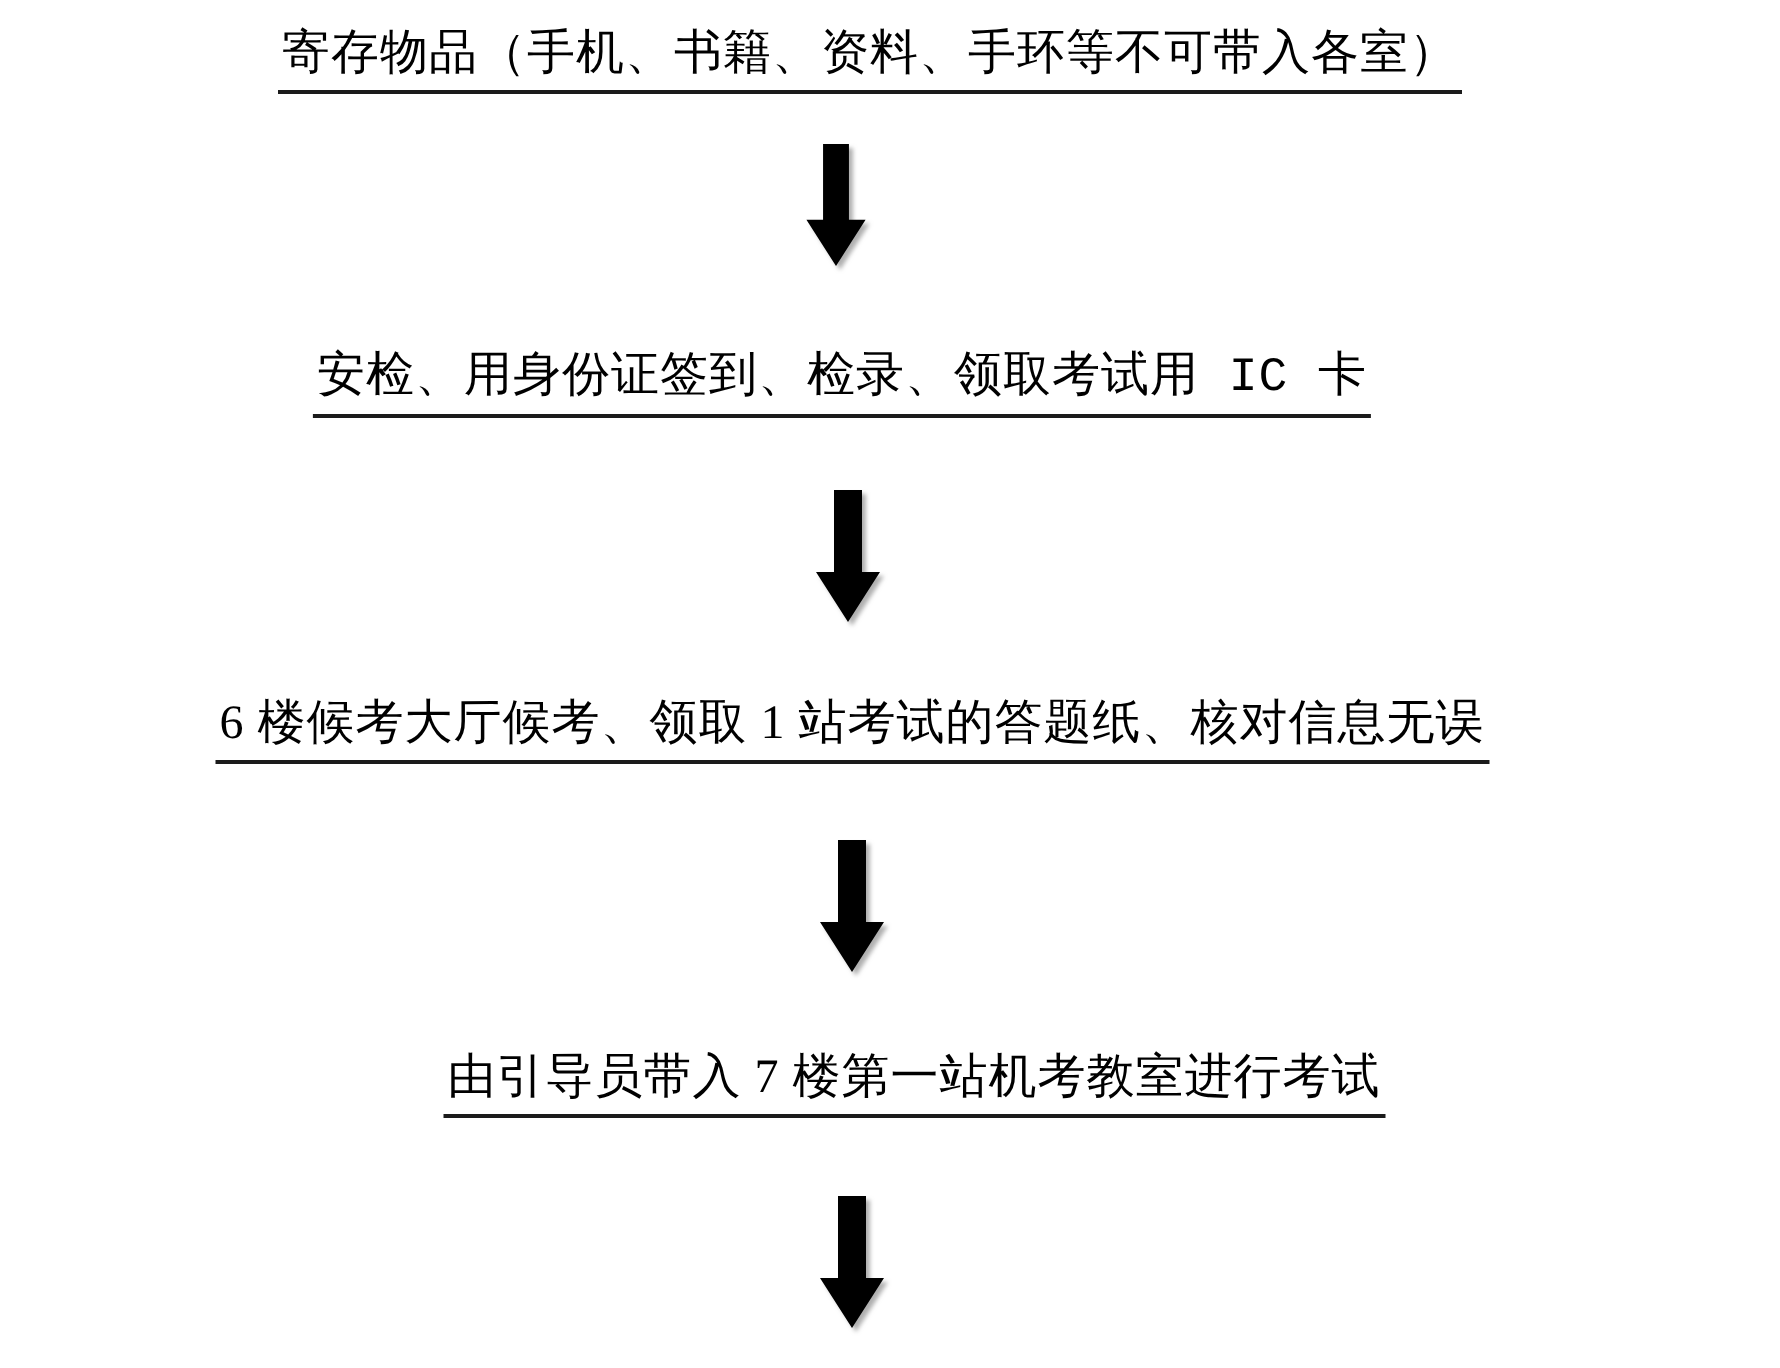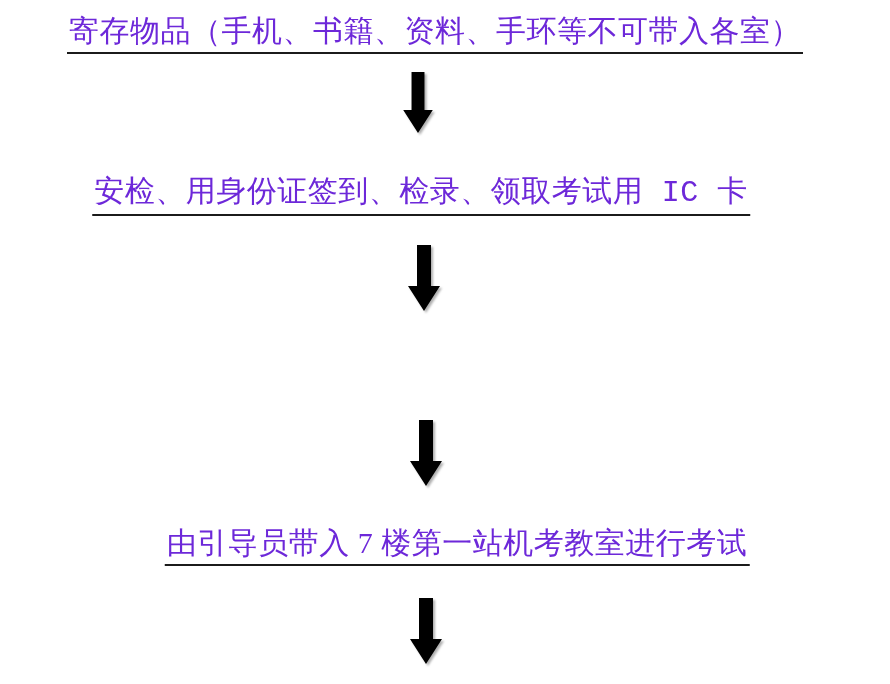--- a/index.html
+++ b/index.html
@@ -12,23 +12,23 @@
     width: 890px;
     height: 684px;
     background: #ffffff;
     overflow: hidden;
     font-family: "Liberation Serif", "DejaVu Serif", serif;
   }
   .step-label {
     position: absolute;
     transform: translateX(-50%);
     white-space: nowrap;
-    font-size: 30px;
+    font-size: 24px;
     line-height: 1.15;
-    color: #6d28d9;
+    color: #000000;
     border-bottom: 2px solid #1b1b1b;
     padding: 0 2px 3px 2px;
     letter-spacing: 0.5px;
   }
   .arrow {
     position: absolute;
     transform: translateX(-50%);
     width: 32px;
     height: 66px;
     filter: drop-shadow(2.5px 2.5px 1px rgba(110,110,110,0.55));
@@ -60,20 +60,21 @@
   </div>
 
   <div id="label-2" class="step-label">安检、用身份证签到、检录、领取考试用 IC 卡</div>
 
   <div id="arrow-2" class="arrow">
     <svg width="32" height="66" viewBox="0 0 32 66" aria-hidden="true">
       <path d="M9 0 h14 v41 h9 L16 66 L0 41 h9 Z" fill="#000000"></path>
     </svg>
   </div>
 
+  <div id="label-3" class="step-label">6 楼候考大厅候考、领取 1 站考试的答题纸、核对信息无误</div>
 
   <div id="arrow-3" class="arrow">
     <svg width="32" height="66" viewBox="0 0 32 66" aria-hidden="true">
       <path d="M9 0 h14 v41 h9 L16 66 L0 41 h9 Z" fill="#000000"></path>
     </svg>
   </div>
 
   <div id="label-4" class="step-label">由引导员带入 7 楼第一站机考教室进行考试</div>
 
   <div id="arrow-4" class="arrow">

